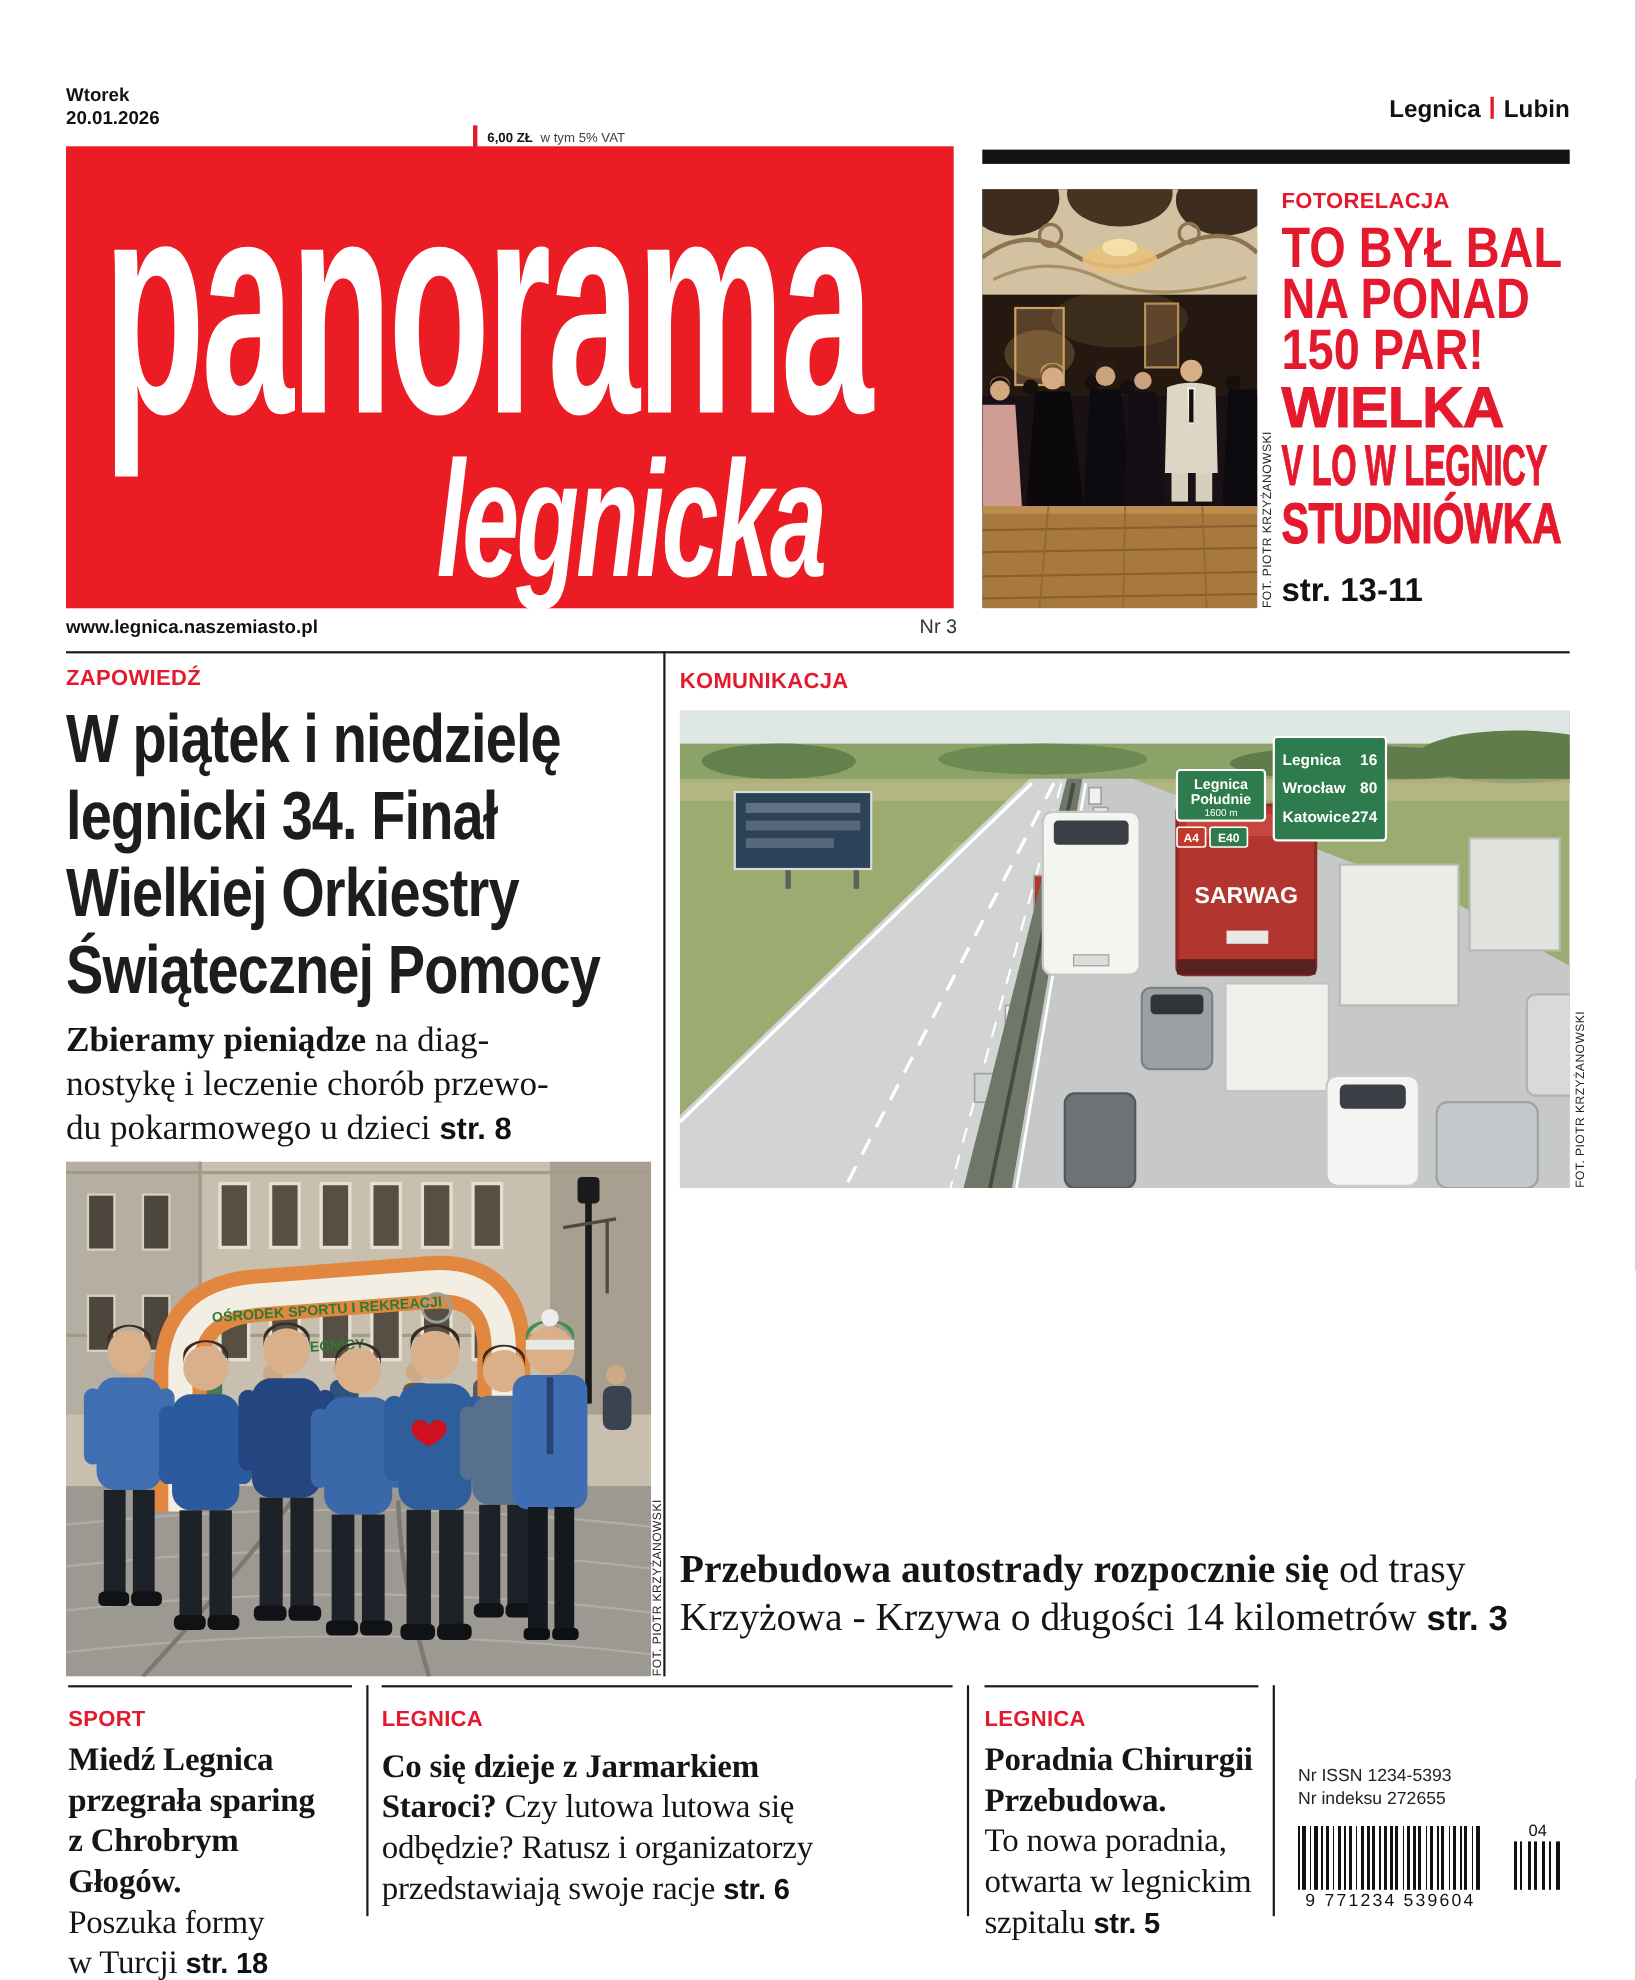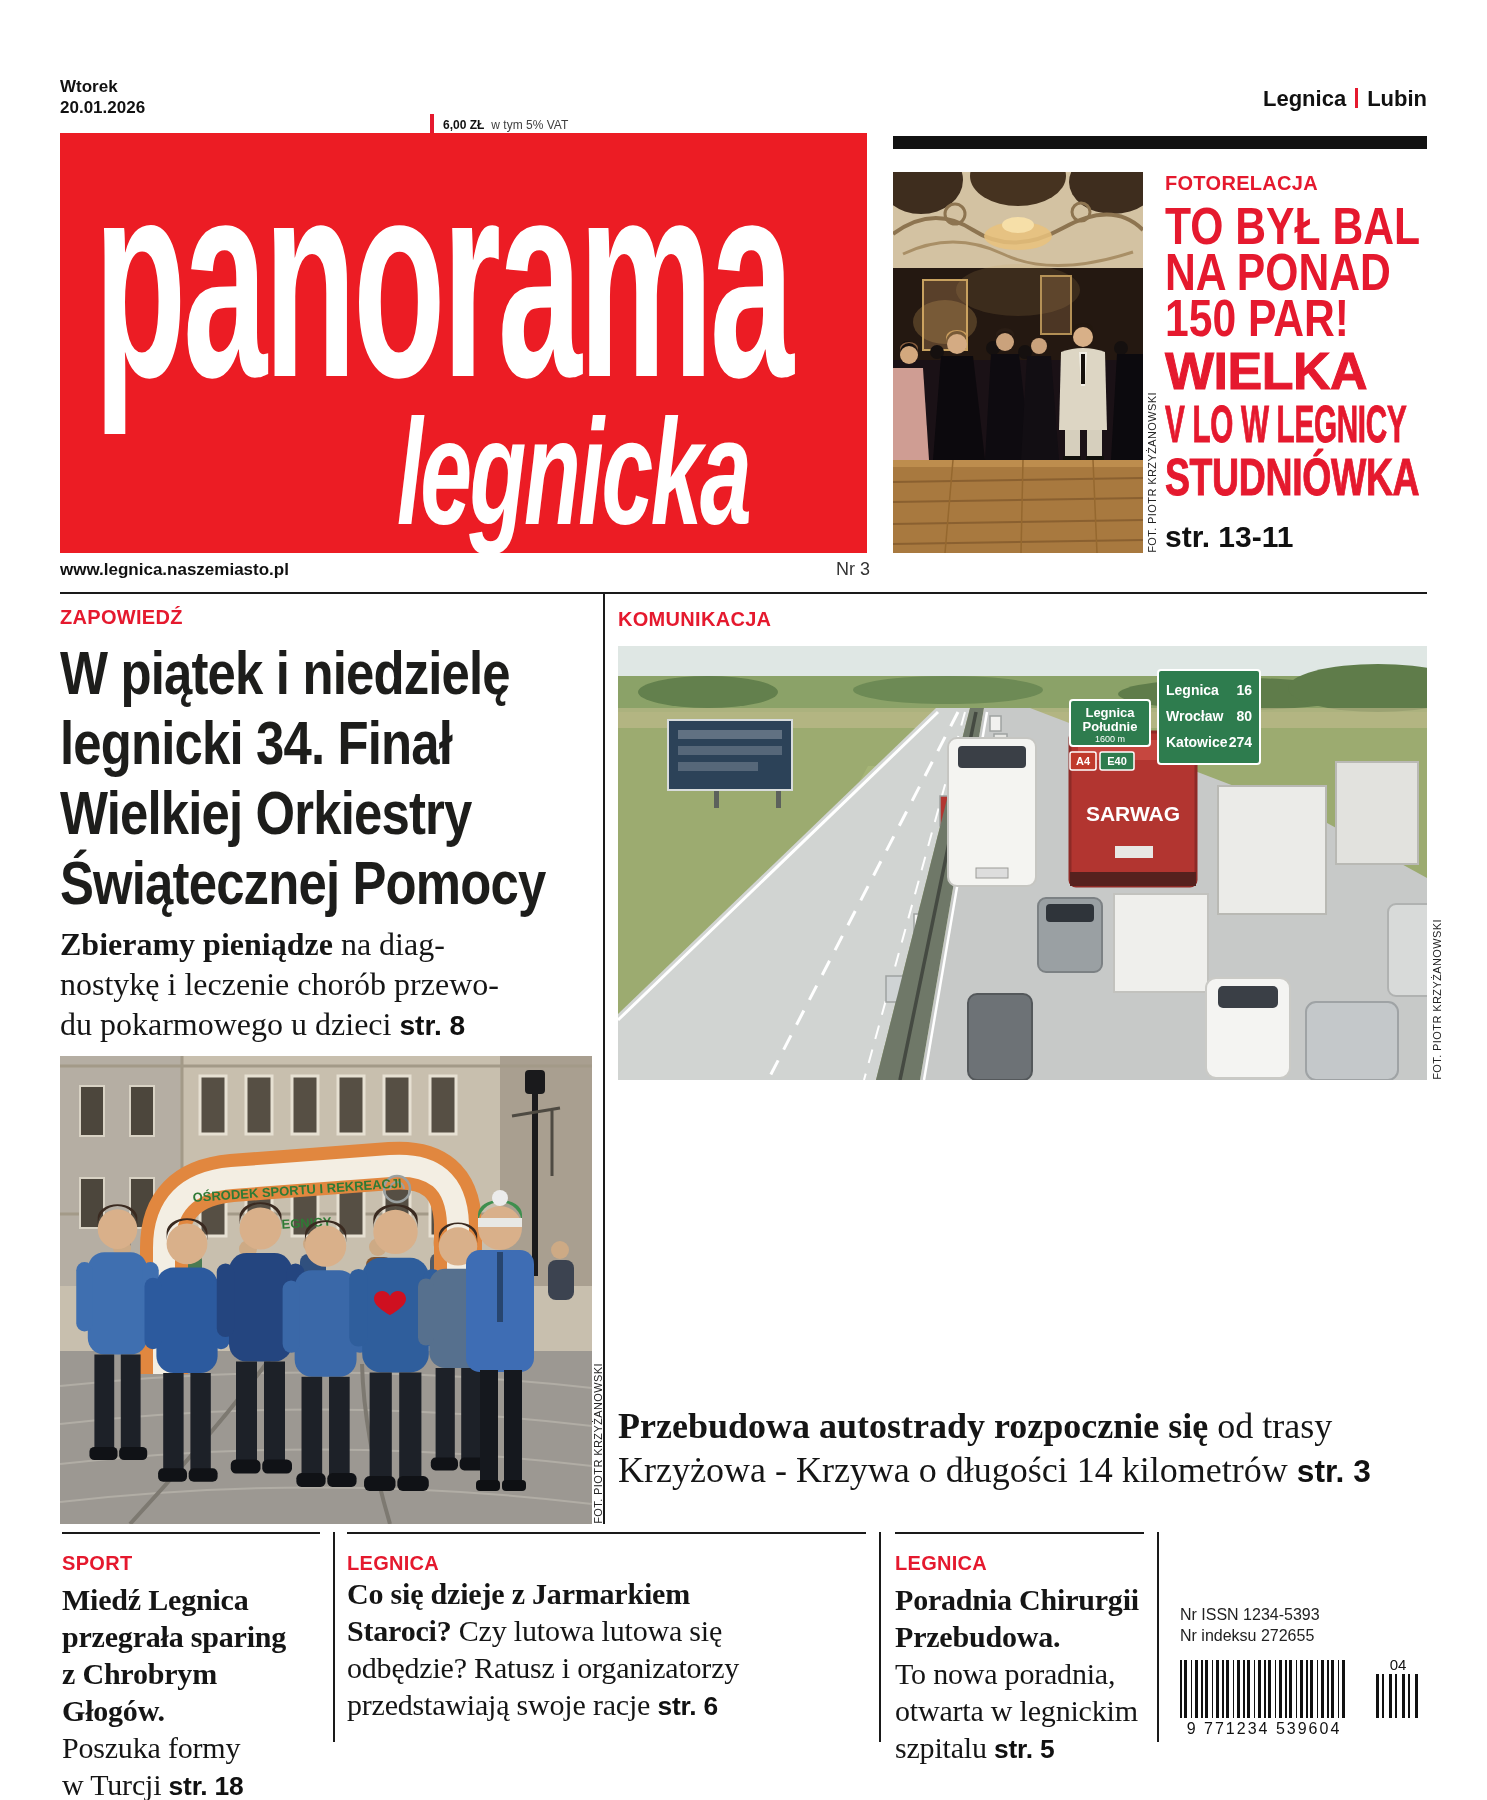--- a/index.html
+++ b/index.html
@@ -358,21 +358,21 @@
       <div class="b">Miedź Legnica</div>
       <div class="b">przegrała sparing</div>
       <div class="b">z Chrobrym Głogów.</div>
       <div>Poszuka formy</div>
       <div><span>w Turcji </span><span class="pref">str. 18</span></div>
     </div>
   </div>
 
   <div class="abs" style="left:347px;top:1552px;width:525px;">
     <div class="kicker">LEGNICA</div>
-    <div class="brief" style="margin-top:0;">
+    <div class="brief" style="margin-top:12px;">
       <div class="b">Co się dzieje z Jarmarkiem</div>
       <div><span class="b">Staroci?</span><span> Czy lutowa lutowa się</span></div>
       <div>odbędzie? Ratusz i organizatorzy</div>
       <div><span>przedstawiają swoje racje </span><span class="pref">str. 6</span></div>
     </div>
   </div>
 
   <div class="abs" style="left:895px;top:1552px;width:260px;">
     <div class="kicker">LEGNICA</div>
     <div class="brief" style="margin-top:6px;">

